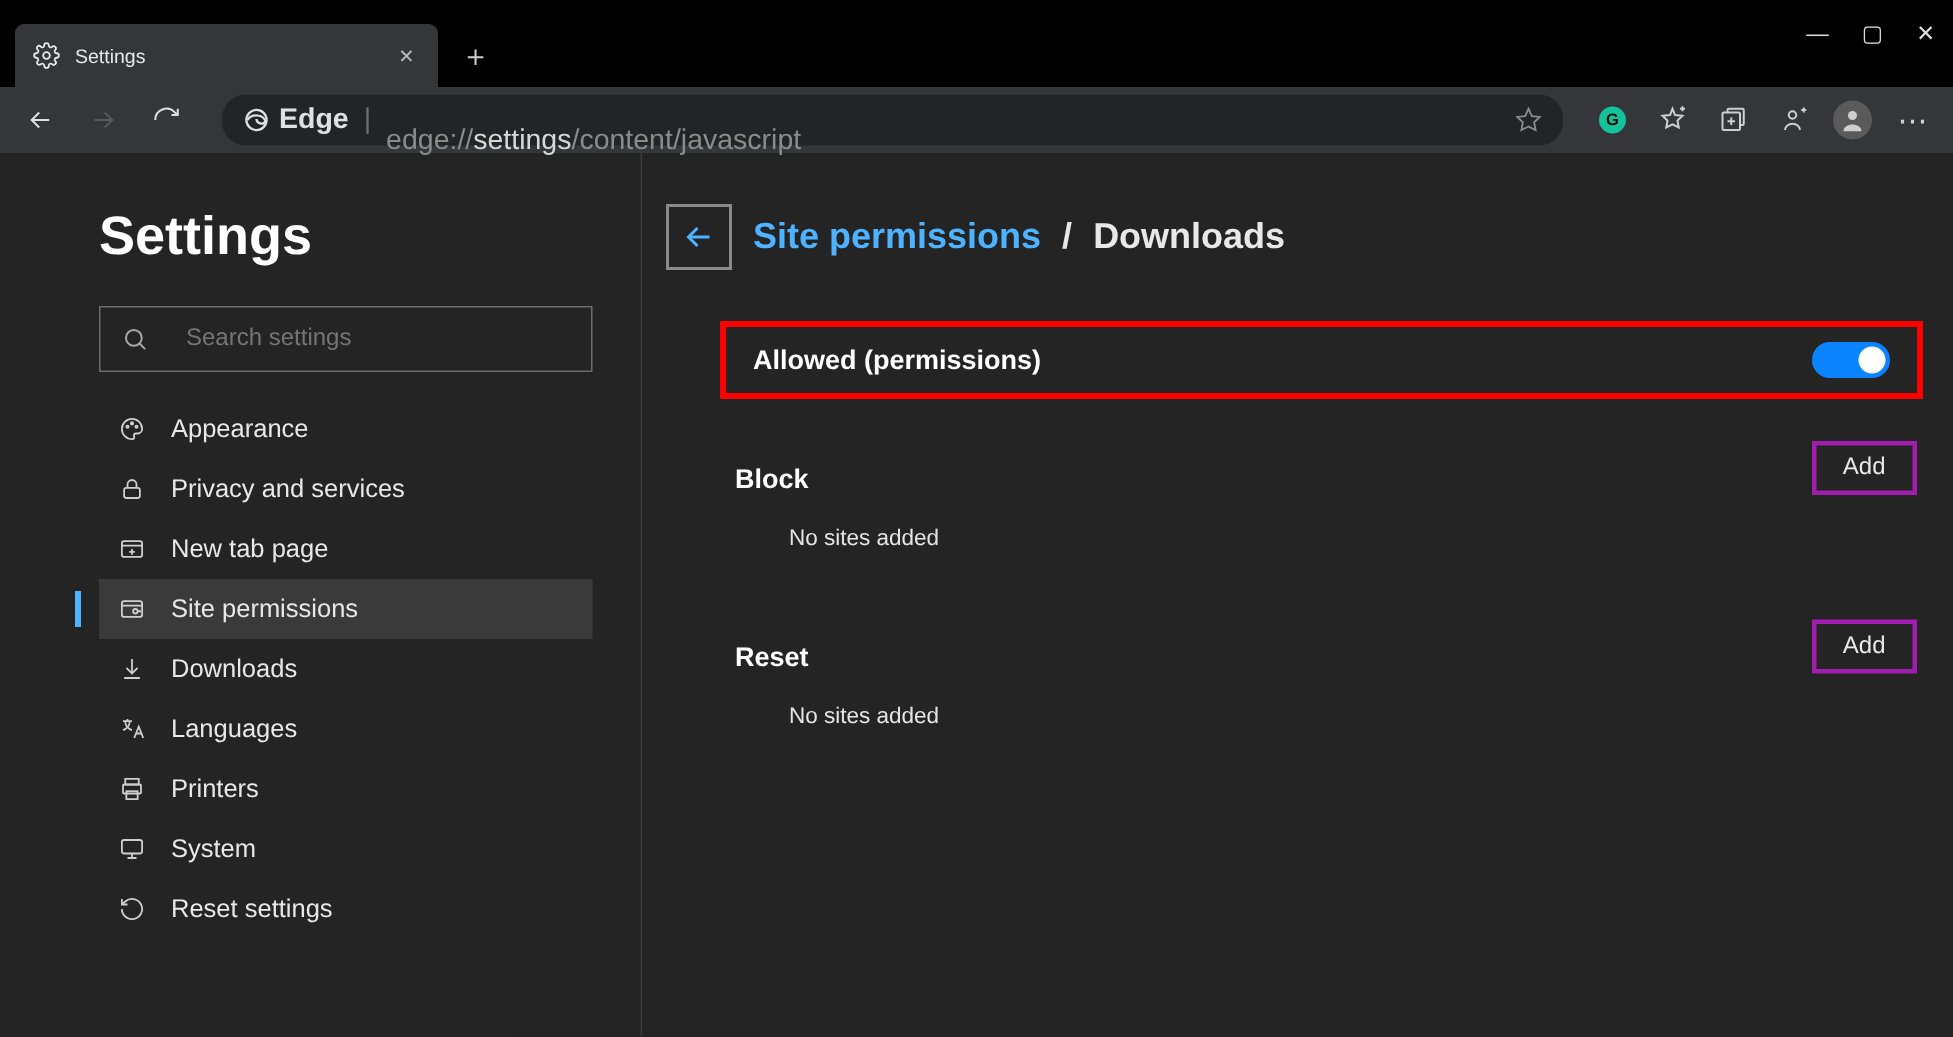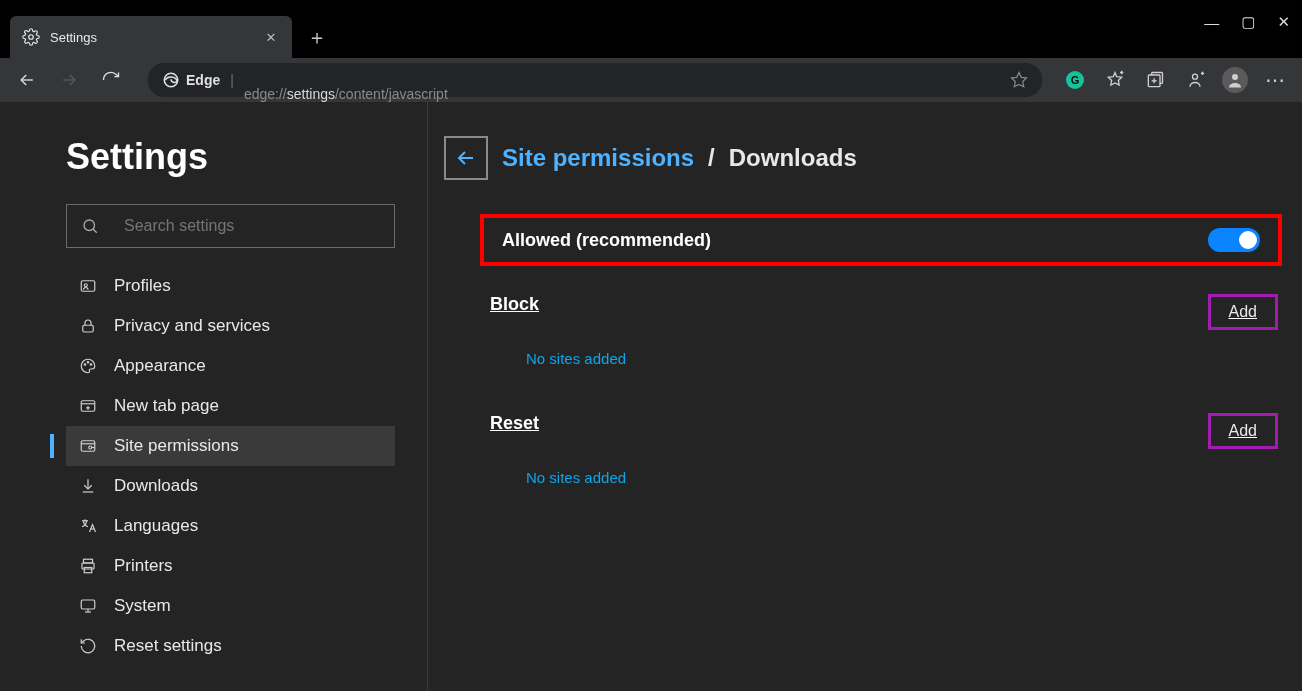--- a/index.html
+++ b/index.html
@@ -30,21 +30,21 @@
   .navbar {
     height: 44px; background: #35363a; display:flex; align-items:center; padding:0 8px; gap:4px;
   }
   .nav-btn {
     width:38px; height:36px; display:flex; align-items:center; justify-content:center;
     color:#bdbdbd; cursor:pointer; border-radius:3px;
   }
   .nav-btn.disabled { color:#5a5a5a; cursor:default; }
   .addr {
     flex:1; height:34px; background:#232428; border-radius:16px; margin:0 10px 0 14px;
-    display:flex; align-items:center; padding:0 14px; color:#bdbdbd; font-size:14px; gap:10px;
+    display:flex; align-items:center; padding:0 14px; color:#bdbdbd; font-size:19px; gap:10px;
   }
   .addr .edge-mark { display:flex; align-items:center; gap:6px; color:#e0e0e0; font-weight:600; }
   .addr .bar { color:#6d6d6d; }
   .addr .url { color:#8b8b8b;margin-top:28px; }
   .addr .url .hl { color:#d8d8d8; }
   .addr .star { margin-left:auto; color:#8b8b8b; cursor:pointer; }
   .ext-area { display:flex; align-items:center; gap:2px; }
   .ext-btn { width:38px; height:36px; display:flex; align-items:center; justify-content:center; color:#cfcfcf; cursor:pointer; }
   .grammarly { width:18px; height:18px; border-radius:50%; background:#15c39a; display:flex; align-items:center; justify-content:center; color:#0a0a0a; font-size:11px; font-weight:700; }
   .avatar { width:26px; height:26px; border-radius:50%; background:#5a5a5a; display:flex; align-items:center; justify-content:center; }
@@ -89,27 +89,27 @@
   }
   .setting-label { color:#fff; font-size:18px; font-weight:600; }
   .toggle {
     width:52px; height:24px; border-radius:12px; background:#0a84ff; position:relative; cursor:pointer;
   }
   .toggle::after {
     content:""; position:absolute; right:3px; top:3px; width:18px; height:18px; border-radius:50%; background:#fff;
   }
 
   .section { margin: 28px 0 0 46px; }
-  .sec-head { display:flex; align-items:flex-start; justify-content:space-between; padding-right:8px;text-decoration:underline; }
+  .sec-head { display:flex; align-items:flex-end; justify-content:space-between; padding-right:8px; }
   .sec-title { font-size:18px; font-weight:600; }
   .addbtn {
     border:3px solid #a21caf; background:transparent; color:#e8e8e8; font-size:16px;
     padding:6px 18px; cursor:pointer;
   }
-  .empty { color:#0ea5e9; font-size:15px; margin:20px 0 0 36px; }
+  .empty { color:#e5e5e5; font-size:15px; margin:20px 0 0 36px; }
 
   .win-controls {
     position:absolute; top:0; right:2px; height:44px; display:flex; align-items:center; gap:22px;
     color:#dcdcdc; font-size:15px; padding:0 10px;
   }
   .win-controls span { cursor:pointer; }
 
   svg { display:block; }
 </style>
 </head>
@@ -223,46 +223,36 @@
         <svg width="18" height="18" viewBox="0 0 24 24" fill="none" stroke="#a7a7a7" stroke-width="1.8">
             <circle cx="11" cy="11" r="7"></circle>
             <line x1="21" y1="21" x2="16" y2="16"></line>
           </svg>
         <input placeholder="Search settings" style="">
       </div>
       <ul class="navlist">
         <li>
           <span class="ic">
               <svg width="18" height="18" viewBox="0 0 24 24" fill="none" stroke="#cfcfcf" stroke-width="1.6">
-                <rect x="3" y="5" width="18" height="14" rx="2"></rect>
-                <circle cx="9" cy="11" r="2"></circle>
-                <path d="M6 17c0-1.5 1.5-3 3-3s3 1.5 3 3"></path>
-              </svg>
-            </span>
-          <span>Profiles</span>
-        </li>
-        <li>
-          <span class="ic">
-              <svg width="18" height="18" viewBox="0 0 24 24" fill="none" stroke="#cfcfcf" stroke-width="1.6">
-                <rect x="5" y="11" width="14" height="9" rx="2"></rect>
-                <path d="M8 11V8a4 4 0 0 1 8 0v3"></path>
-              </svg>
-            </span>
-          <span>Privacy and services</span>
-        </li>
-        <li>
-          <span class="ic">
-              <svg width="18" height="18" viewBox="0 0 24 24" fill="none" stroke="#cfcfcf" stroke-width="1.6">
                 <path d="M12 3a9 9 0 1 0 0 18c1 0 2-.8 2-2 0-.6-.3-1-.3-1.5 0-1 .8-1.5 1.8-1.5H17a4 4 0 0 0 4-4c0-5-4-9-9-9z"></path>
                 <circle cx="8" cy="10" r="1"></circle>
                 <circle cx="12" cy="7" r="1"></circle>
                 <circle cx="16" cy="10" r="1"></circle>
               </svg>
             </span>
           <span>Appearance</span>
+        </li>
+        <li>
+          <span class="ic">
+              <svg width="18" height="18" viewBox="0 0 24 24" fill="none" stroke="#cfcfcf" stroke-width="1.6">
+                <rect x="5" y="11" width="14" height="9" rx="2"></rect>
+                <path d="M8 11V8a4 4 0 0 1 8 0v3"></path>
+              </svg>
+            </span>
+          <span>Privacy and services</span>
         </li>
         <li>
           <span class="ic">
               <svg width="18" height="18" viewBox="0 0 24 24" fill="none" stroke="#cfcfcf" stroke-width="1.6">
                 <rect x="3" y="5" width="18" height="14" rx="2"></rect>
                 <line x1="3" y1="9" x2="21" y2="9"></line>
                 <line x1="12" y1="12" x2="12" y2="17"></line>
                 <line x1="9.5" y1="14.5" x2="14.5" y2="14.5"></line>
               </svg>
             </span>
@@ -342,21 +332,21 @@
             <path d="M19 12H5"></path>
             <path d="M11 18l-6-6 6-6"></path>
           </svg>
       </div>
       <span class="bc-link">Site permissions</span>
       <span class="bc-sep">/</span>
       <span class="bc-cur">Downloads</span>
     </div>
 
     <div class="highlight">
-      <span class="setting-label">Allowed (recommended)</span>
+      <span class="setting-label">Allowed (permissions)</span>
       <span class="toggle"></span>
     </div>
 
     <div class="section">
       <div class="sec-head">
         <span class="sec-title">Block</span>
         <button class="addbtn">Add</button>
       </div>
       <div class="empty">No sites added</div>
     </div>

